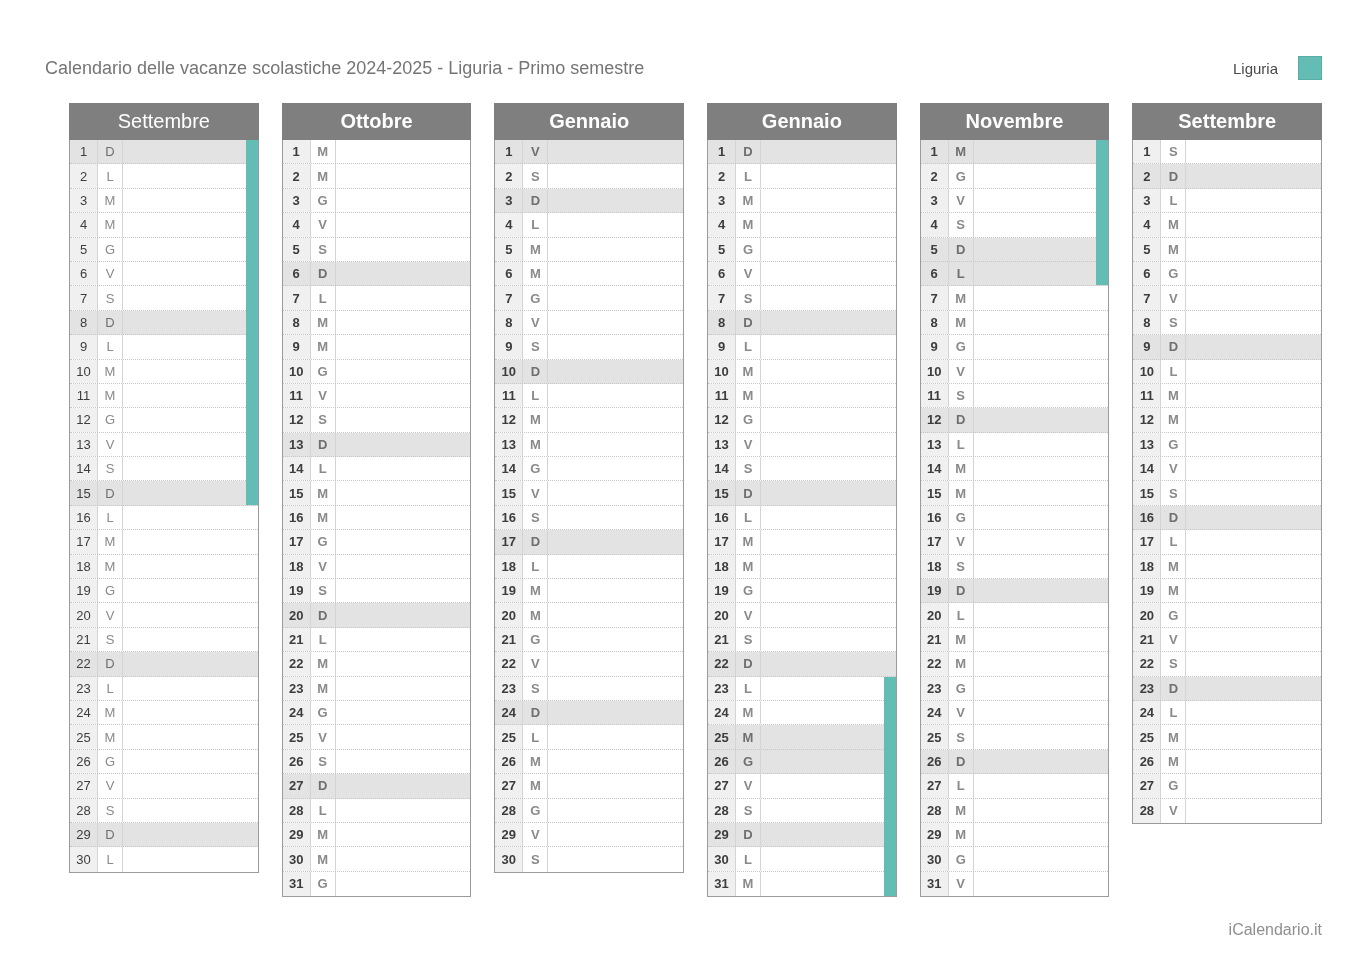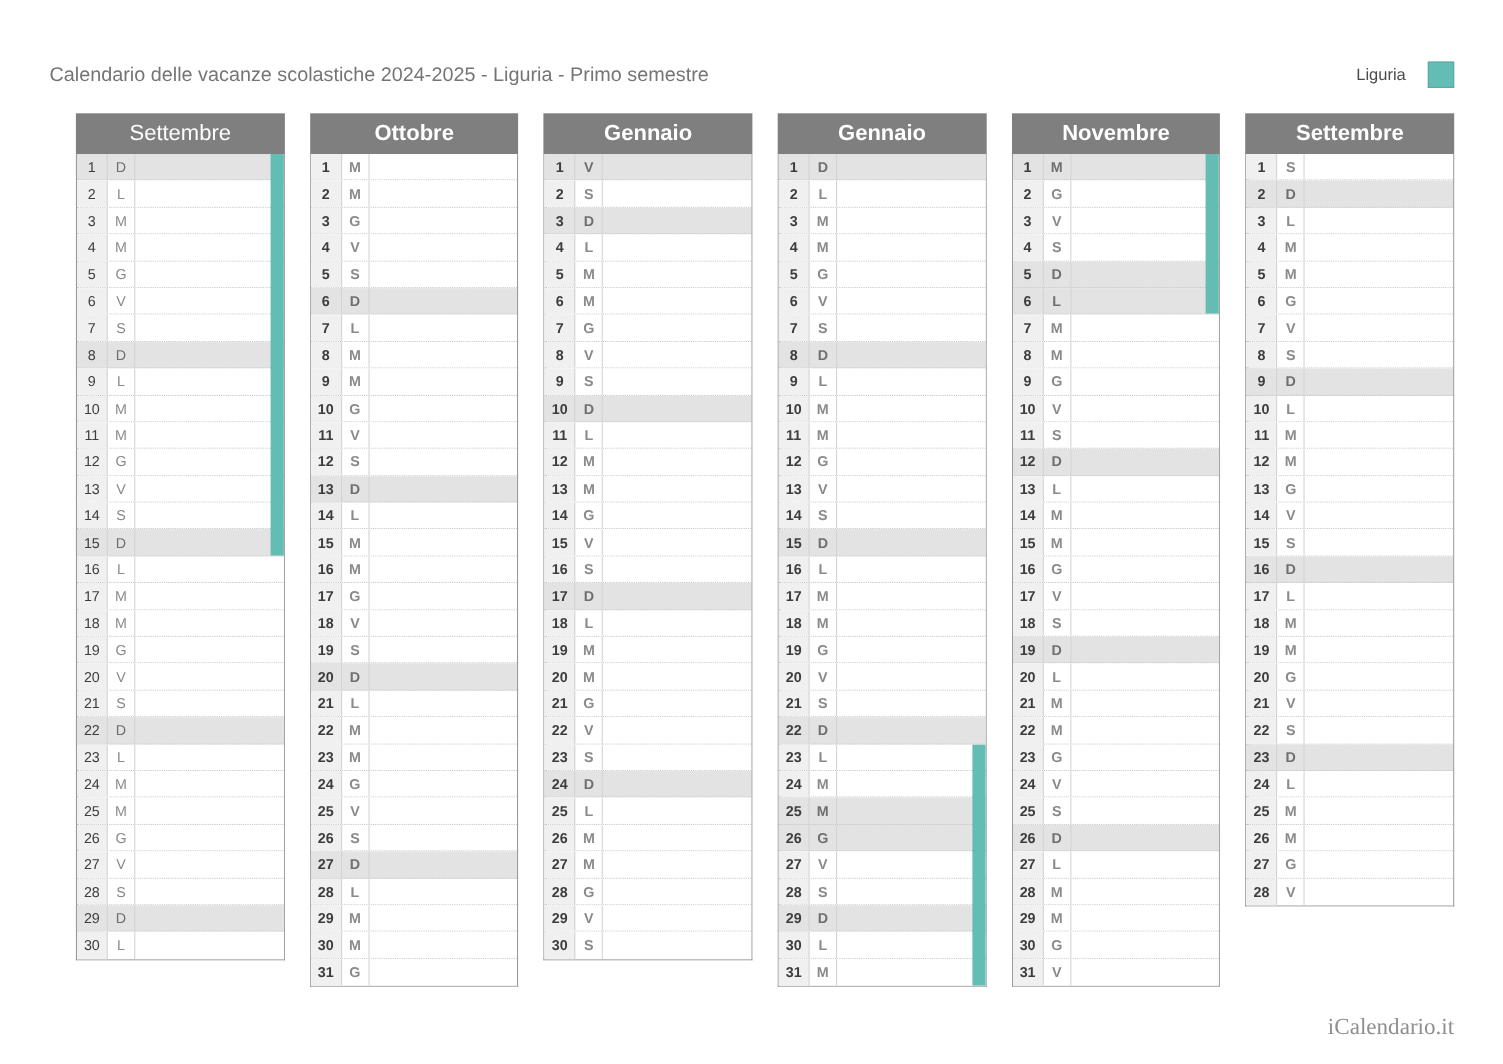--- a/index.html
+++ b/index.html
@@ -32,21 +32,21 @@
   .dow{flex:0 0 24px;width:24px;border-right:1px solid var(--cell-border);display:flex;align-items:center;justify-content:center;font-size:13px;color:#8a8a8a;}
   .fill{flex:1 1 auto;}
   .day-row.hl{background:var(--hl-gray);}
   .day-row.hl .num{background:var(--hl-gray);}
   .day-row.hl .dow{color:#6f6f6f;}
 
   .vac{position:absolute;top:-1px;bottom:-1px;right:0;width:12px;background:var(--teal);z-index:2;}
   .vac.vac-start{top:0;}
   .vac.vac-end{bottom:0;}
 
-  .footer{position:absolute;right:44px;top:921px;font-size:21px;color:#8f8f8f;text-decoration:none;font-family:Liberation Serif, serif;}
+  .footer{position:absolute;right:44px;top:921px;font-size:16px;color:#8f8f8f;text-decoration:none;}
 </style>
 </head>
 <body>
 
 <div class="page">
 
   <div class="topbar">
     <h1 class="title">Calendario delle vacanze scolastiche 2024-2025 - Liguria - Primo semestre</h1>
     <div class="legend">
       <span>Liguria</span>

